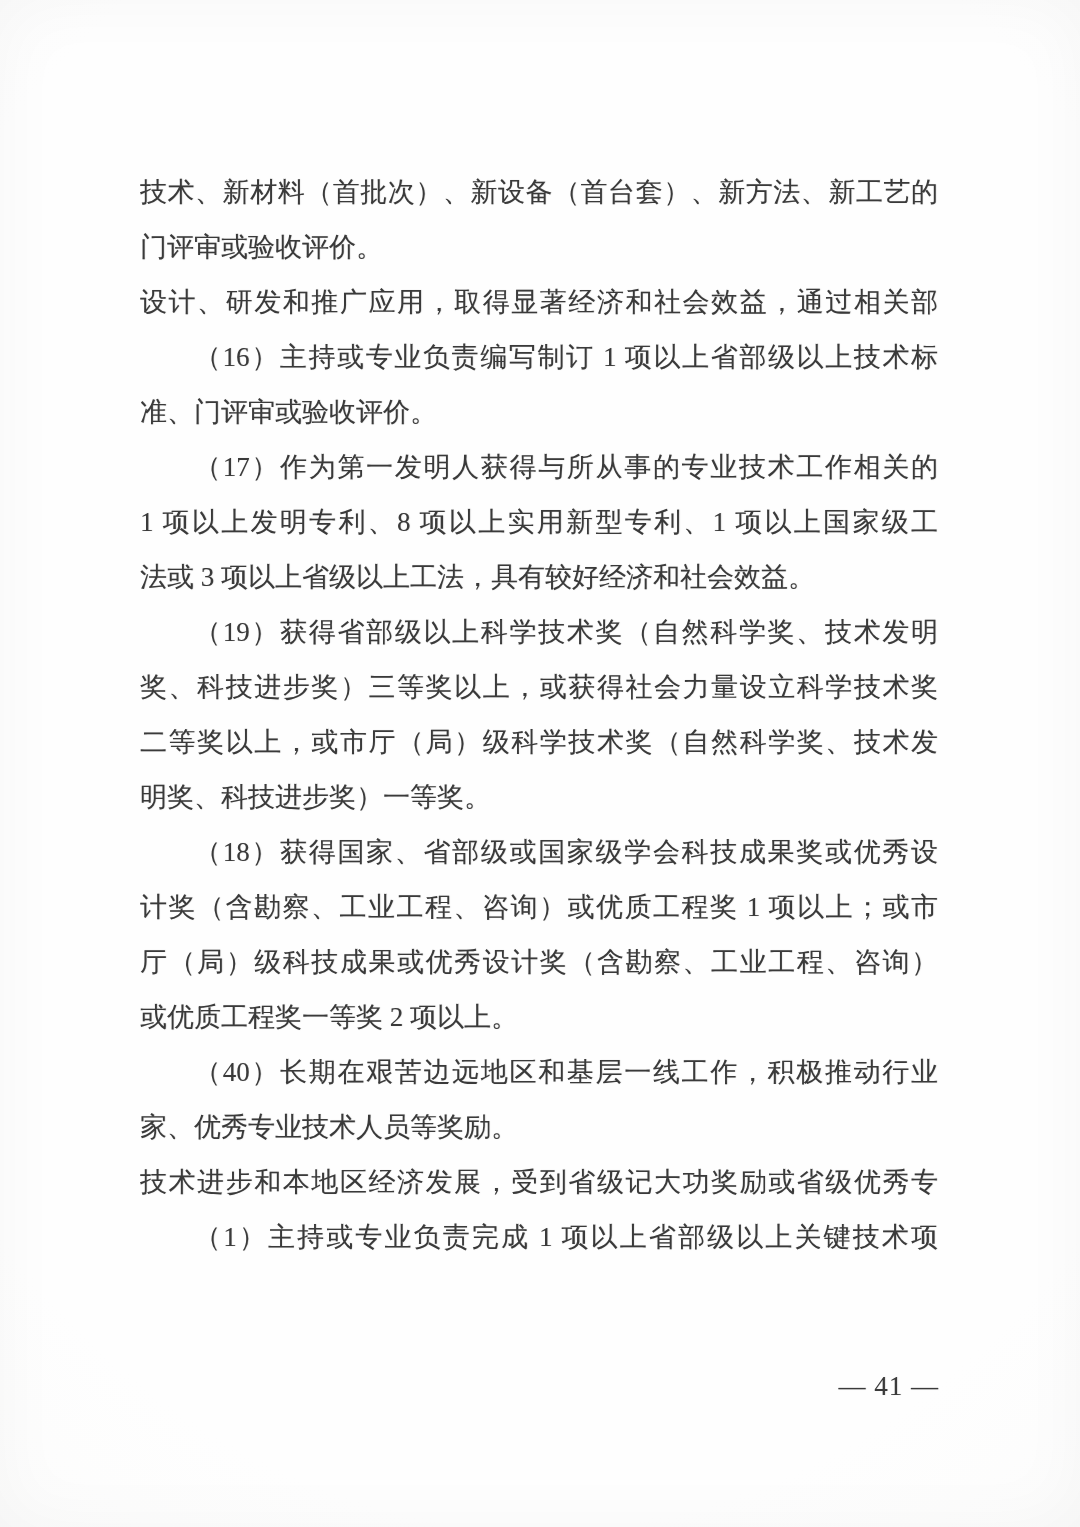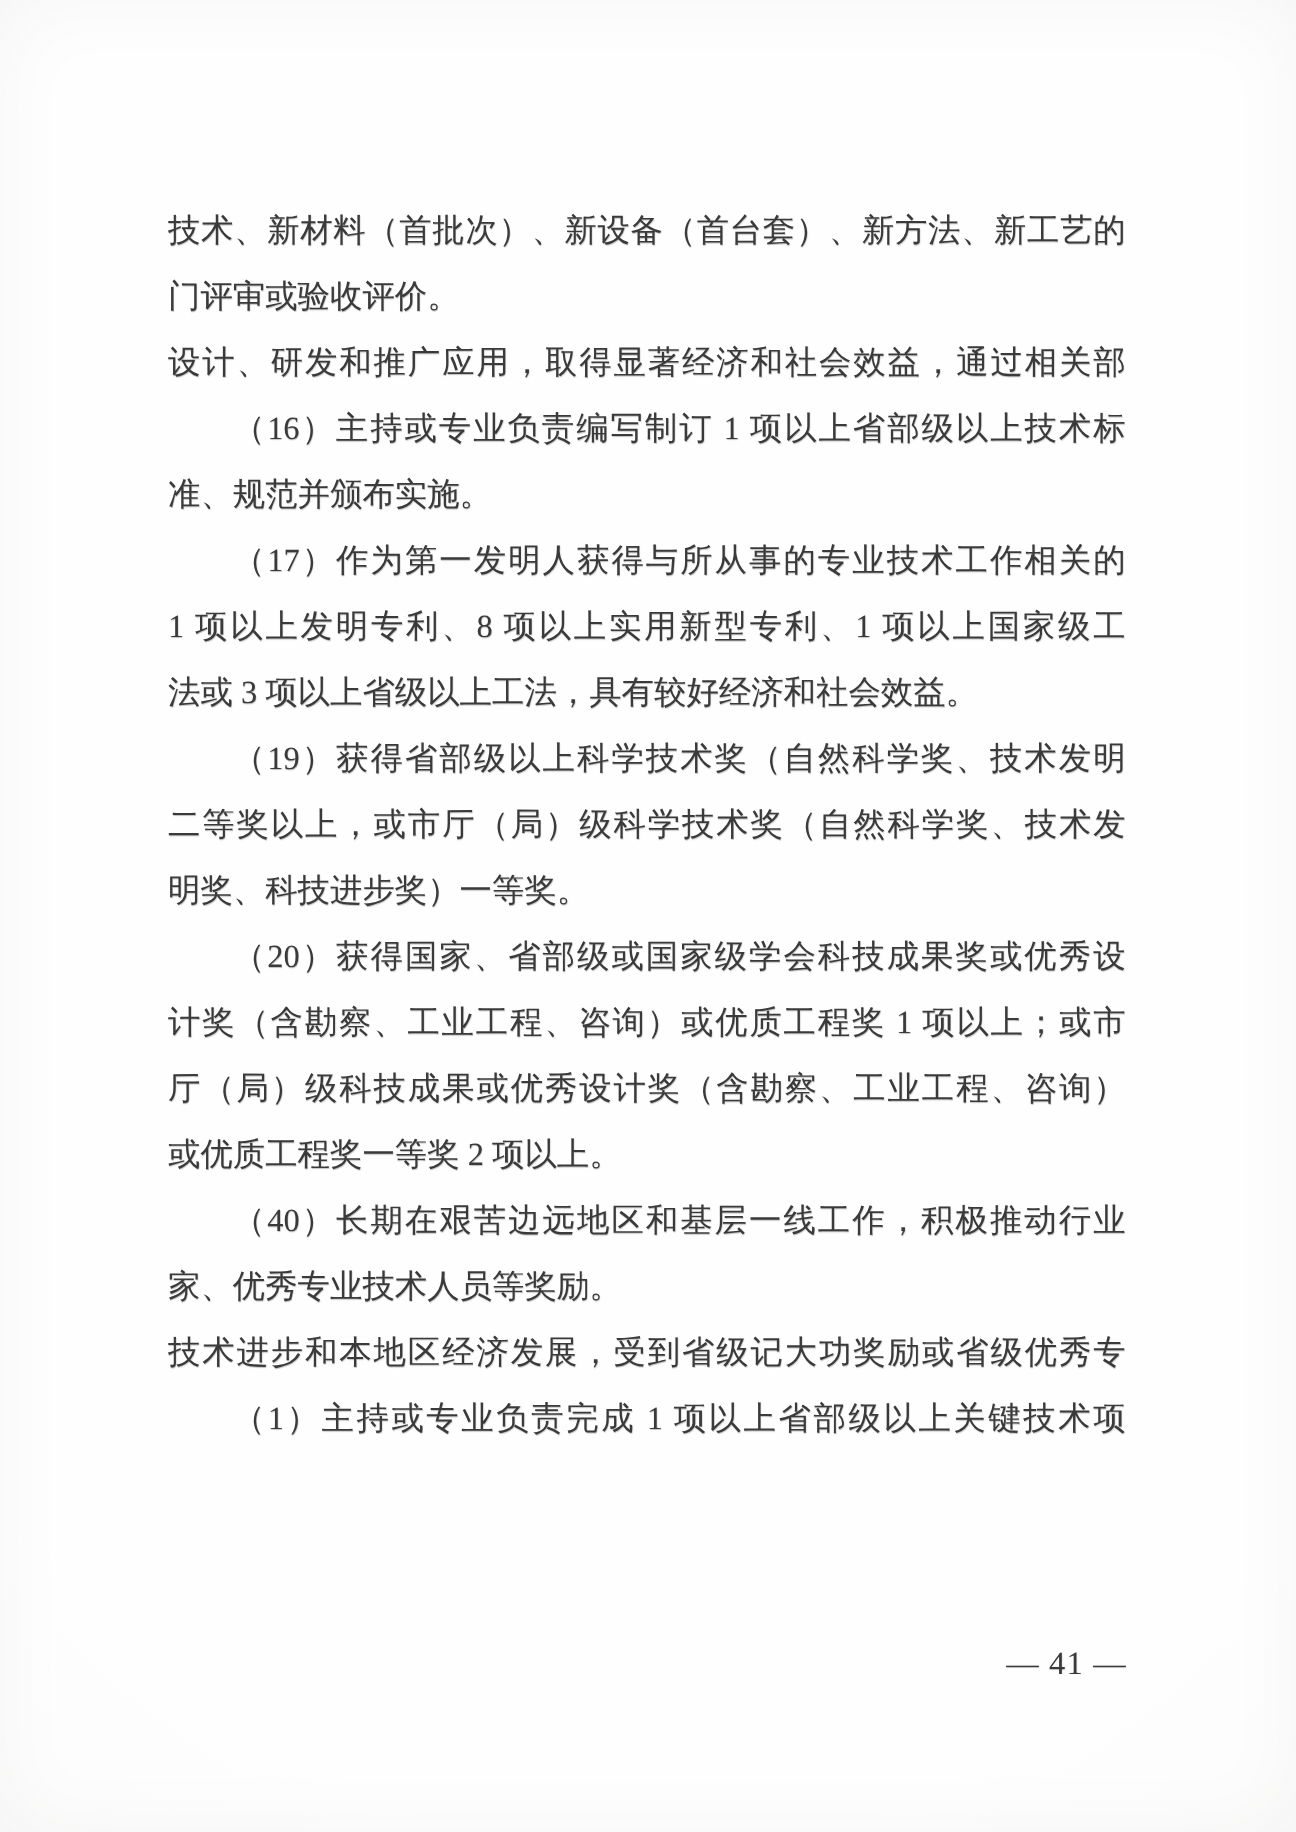--- a/index.html
+++ b/index.html
@@ -54,34 +54,35 @@
 
 <div class="page">
   <div class="text-block">
       <div class="paragraph">
         <div class="line">技术、新材料（首批次）、新设备（首台套）、新方法、新工艺的</div>
         <div class="line para-end">门评审或验收评价。</div>
         <div class="line">设计、研发和推广应用，取得显著经济和社会效益，通过相关部</div>
       </div>
       <div class="paragraph">
         <div class="line indent">（16）主持或专业负责编写制订 1 项以上省部级以上技术标</div>
-        <div class="line para-end">准、规范并颁布实施。</div>
+        <div class="line para-end">准、门评审或验收评价。</div>
       </div>
       <div class="paragraph">
         <div class="line indent">（17）作为第一发明人获得与所从事的专业技术工作相关的</div>
         <div class="line">1 项以上发明专利、8 项以上实用新型专利、1 项以上国家级工</div>
         <div class="line para-end">法或 3 项以上省级以上工法，具有较好经济和社会效益。</div>
       </div>
       <div class="paragraph">
         <div class="line indent">（19）获得省部级以上科学技术奖（自然科学奖、技术发明</div>
+        <div class="line">奖、科技进步奖）三等奖以上，或获得社会力量设立科学技术奖</div>
         <div class="line">二等奖以上，或市厅（局）级科学技术奖（自然科学奖、技术发</div>
         <div class="line para-end">明奖、科技进步奖）一等奖。</div>
       </div>
       <div class="paragraph">
-        <div class="line indent">（20）获得国家、省部级或国家级学会科技成果奖或优秀设</div>
+        <div class="line indent">（18）获得国家、省部级或国家级学会科技成果奖或优秀设</div>
         <div class="line">计奖（含勘察、工业工程、咨询）或优质工程奖 1 项以上；或市</div>
         <div class="line">厅（局）级科技成果或优秀设计奖（含勘察、工业工程、咨询）</div>
         <div class="line para-end">或优质工程奖一等奖 2 项以上。</div>
       </div>
       <div class="paragraph">
         <div class="line indent">（40）长期在艰苦边远地区和基层一线工作，积极推动行业</div>
         <div class="line para-end">家、优秀专业技术人员等奖励。</div>
         <div class="line">技术进步和本地区经济发展，受到省级记大功奖励或省级优秀专</div>
       </div>
       <div class="paragraph">

